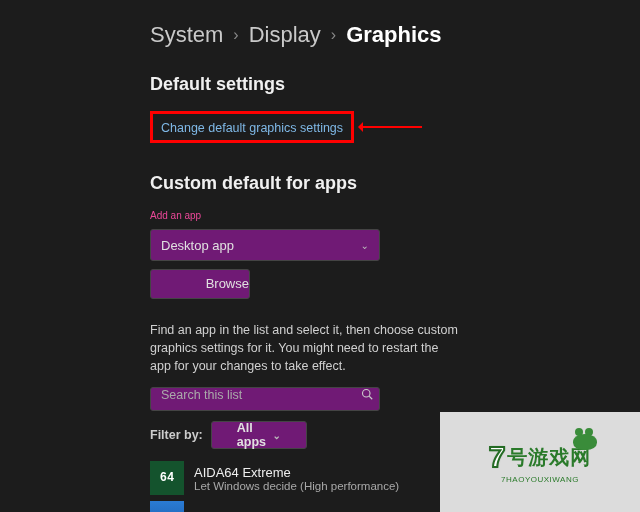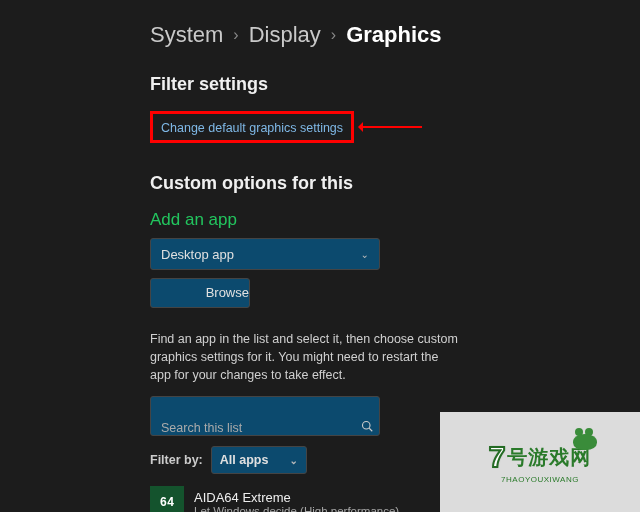--- a/index.html
+++ b/index.html
@@ -54,27 +54,27 @@
   }
   .arrow::before {
     content: "";
     position: absolute;
     left: -1px; top: -4px;
     border: 5px solid transparent;
     border-right-color: #ff0000;
     transform: translateX(-8px);
   }
   .sub-label {
-    font-size: 17px;
-    color: #22c55e;
+    font-size: 10px;
+    color: #ec4899;
     margin-bottom: 8px;
     margin-top: 10px;
   }
   .select, .browse-btn, .search-box, .filter-select {
-    background: #0c4a6e;
+    background: #701a75;
     border: 1px solid #444;
     color: #e0e0e0;
     border-radius: 3px;
     font-family: inherit;
   }
   .select {
     width: 230px;
     height: 32px;
     display: flex;
     align-items: center;
@@ -96,23 +96,23 @@
   }
   .help-text {
     font-size: 12.5px;
     color: #d0d0d0;
     max-width: 310px;
     line-height: 1.45;
     margin-bottom: 12px;
   }
   .search-box {
     width: 230px;
-    height: 40px;
-    display: flex;
-    align-items: flex-end;
+    height: 24px;
+    display: flex;
+    align-items: flex-start;
     padding: 0 6px 0 10px;
     margin-bottom: 10px;
   }
   .search-box input {
     flex: 1;
     background: transparent;
     border: none;
     outline: none;
     color: #e0e0e0;
     font-size: 12.5px;
@@ -128,21 +128,21 @@
     margin-bottom: 12px;
     color: #ccc;
     font-weight: bold;
   }
   .filter-select {
     height: 28px;
     width: 96px;
     display: flex;
     align-items: center;
     justify-content: space-between;
-    padding: 0 8px;
+    padding: 0 25px;
     font-size: 12.5px;
     cursor: pointer;
   }
   .app-list { display: flex; flex-direction: column; gap: 6px; }
   .app-item { display: flex; align-items: center; gap: 10px; cursor: pointer; }
   .app-icon {
     width: 34px; height: 34px;
     display: flex; align-items: center; justify-content: center;
     font-size: 12px; font-weight: bold; color: #fff;
   }
@@ -208,30 +208,30 @@
 <div class="page">
 
   <div class="breadcrumb">
     <span class="crumb">System</span>
     <span class="sep">›</span>
     <span class="crumb">Display</span>
     <span class="sep">›</span>
     <span class="crumb active">Graphics</span>
   </div>
 
-  <h2 class="section">Filter settings</h2>
+  <h2 class="section">Default settings</h2>
 
   <div class="highlight-wrap">
     <div class="highlight-box">
       <a>Change default graphics settings</a>
     </div>
     <div class="arrow"></div>
   </div>
 
-  <h2 class="section">Custom options for this</h2>
+  <h2 class="section">Custom default for apps</h2>
 
   <div class="sub-label">Add an app</div>
 
   <div class="select">
     <span>Desktop app</span>
     <span class="chev">⌄</span>
   </div>
 
   <div class="browse-btn">Browse</div>
 

